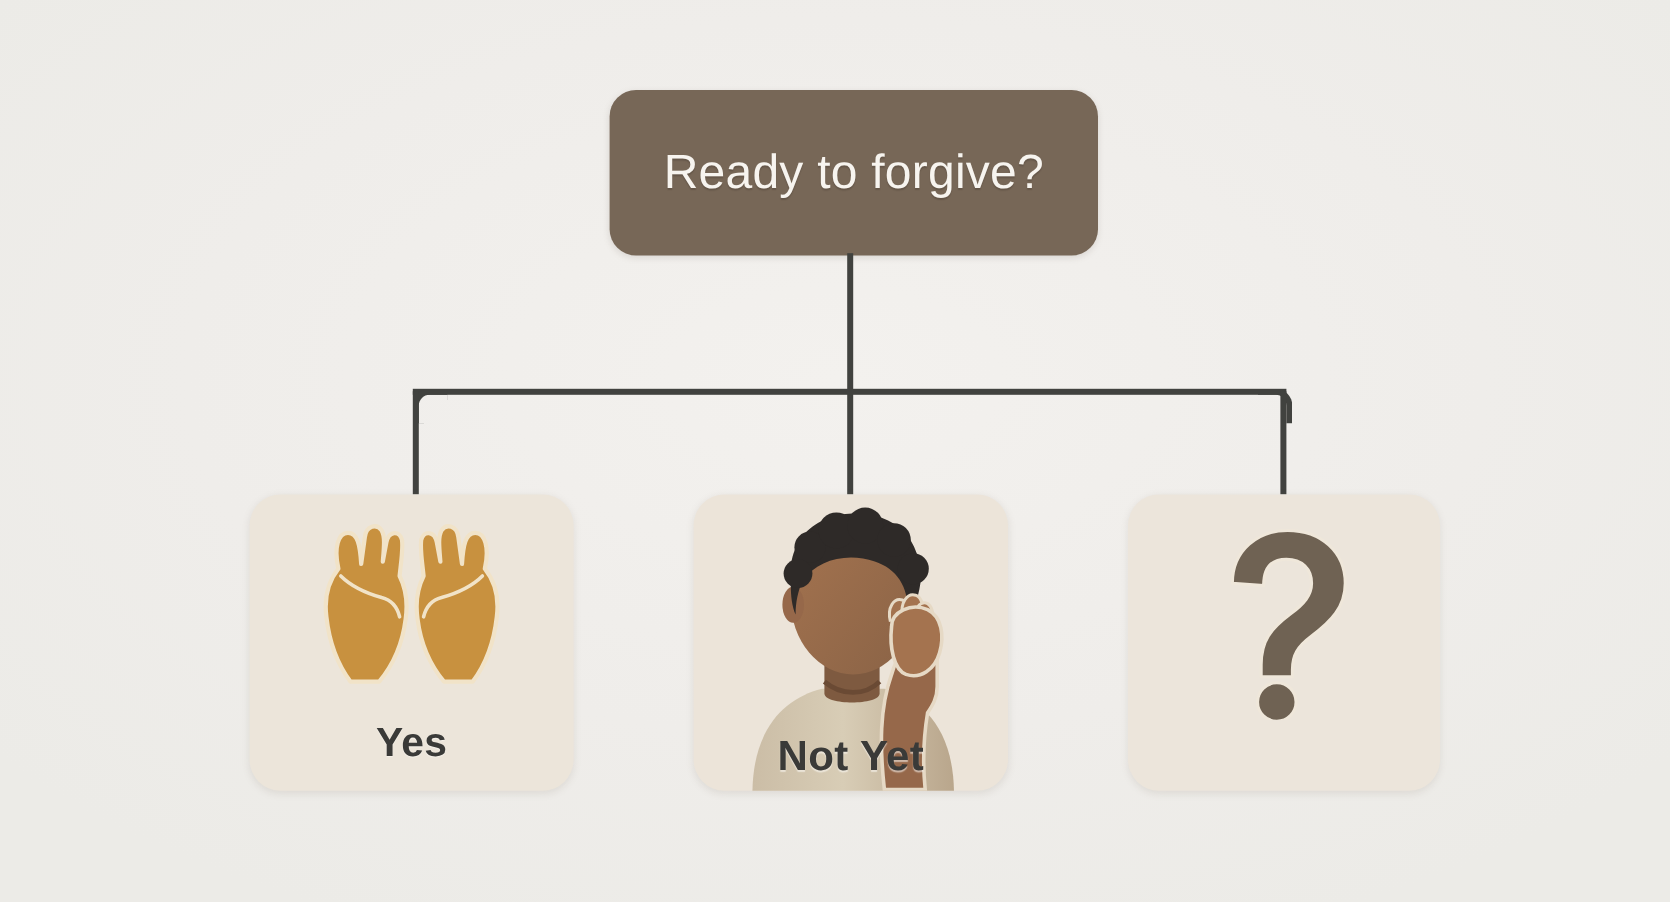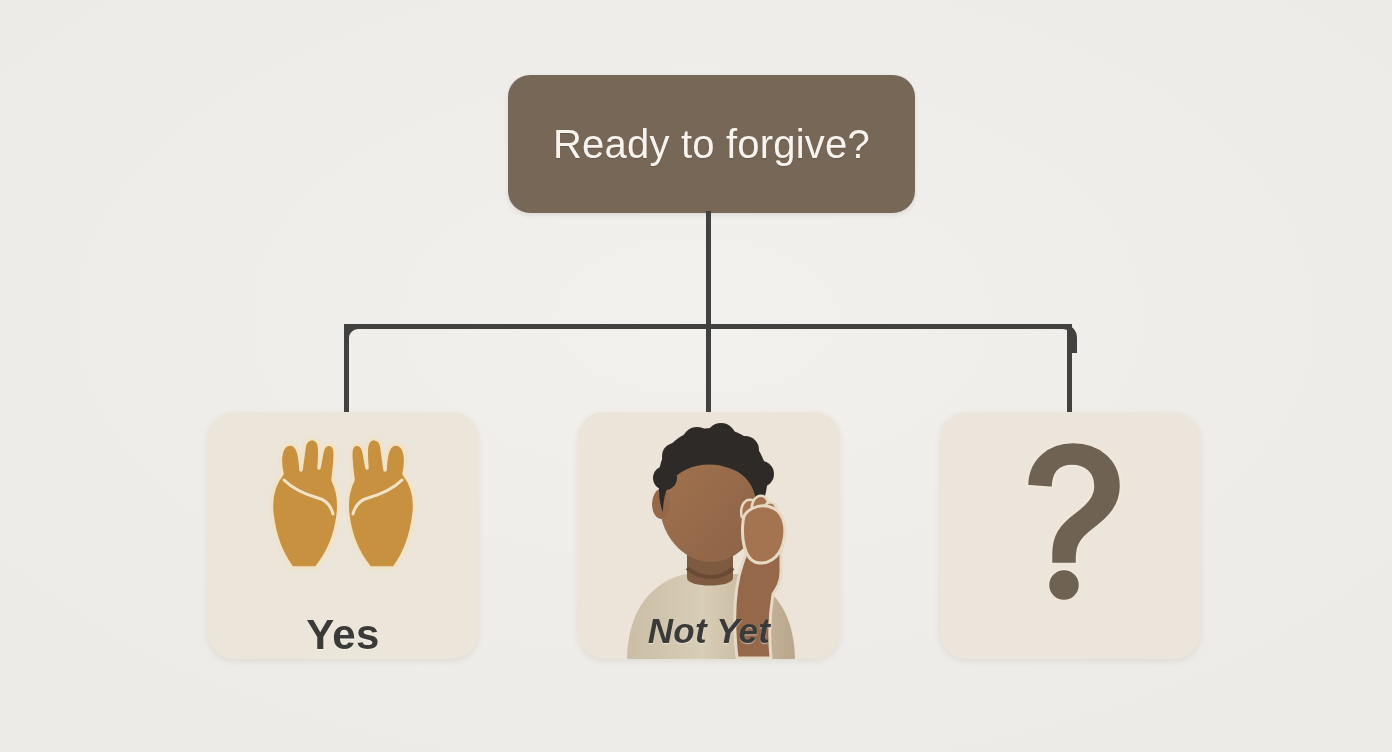--- a/index.html
+++ b/index.html
@@ -98,30 +98,30 @@
   .card {
     position: absolute;
     top: 412px;
     height: 247px;
     background: #ece4d9;
     border-radius: 26px;
     box-shadow: 0 2px 6px rgba(140,130,116,0.16);
     overflow: hidden;
   }
   .card-yes   { left: 208px; width: 270px; background: #ece5da; }
-  .card-not   { left: 578px; width: 262px; background: #ece4d9; font-style: italic; }
+  .card-not   { left: 578px; width: 262px; background: #ece4d9; }
   .card-unsure{ left: 940px; width: 260px; background: #ece5db; }
 
   .card-label {
     position: absolute;
     left: 0;
     right: 0;
-    bottom: 0;
+    bottom: 20px;
     text-align: center;
-    font-size: 42px;
+    font-size: 34px;
     font-weight: bold;
     color: #3a3a38;
     letter-spacing: 0.3px;
     text-shadow: 0 1px 1px rgba(255,253,250,0.55);
     z-index: 5;
   }
   .card-not .card-label { bottom: 8px; font-size: 35px; }
 
   .icon-wrap {
     position: absolute;

